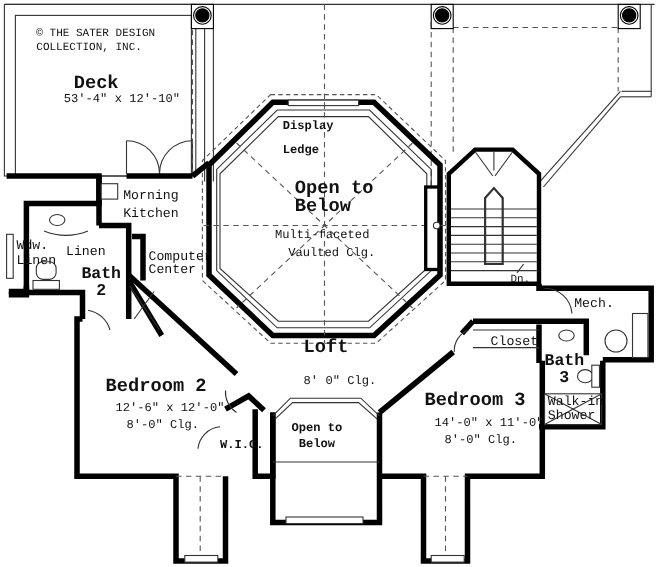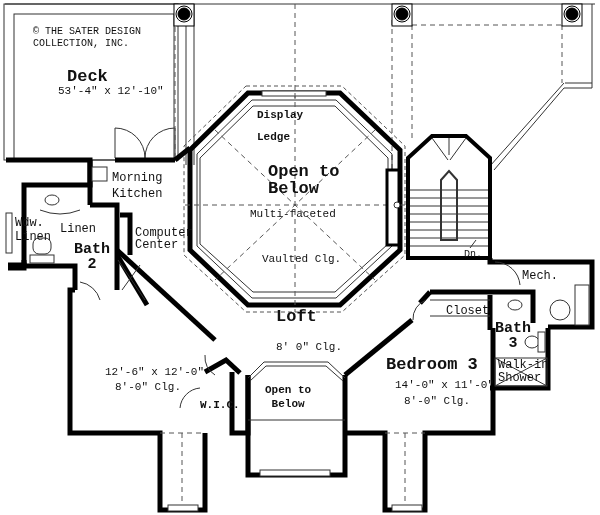--- a/index.html
+++ b/index.html
@@ -197,36 +197,37 @@
   <div class="lbl dim" style="left:58px;top:86px;">53'-4" x 12'-10"</div>
 
   <div class="lbl room-sm" style="left:257px;top:110px;text-align:left;">
     <span>Display</span><br><br><span>Ledge</span>
   </div>
 
   <div class="lbl room" style="left:268px;top:163px;text-align:left;line-height:17px;">
     <span>Open to</span><br><span>Below</span>
   </div>
   <div class="lbl dim" style="left:250px;top:209px;">Multi-faceted</div>
-  <div class="lbl dim" style="left:262px;top:226px;margin-top:28px;">Vaulted Clg.</div>
+  <div class="lbl dim" style="left:262px;top:226px;">Vaulted Clg.</div>
 
   <div class="lbl small" style="left:112px;top:170px;line-height:16px;">
     <span>Morning</span><br><span>Kitchen</span>
   </div>
   <div class="lbl small" style="left:135px;top:227px;line-height:12px;">
     <span>Computer</span><br><span>Center</span>
   </div>
   <div class="lbl small" style="left:60px;top:223px;">Linen</div>
   <div class="lbl small" style="left:15px;top:216px;line-height:14px;">
     <span>Wdw.</span><br><span>Linen</span>
   </div>
   <div class="lbl room-md" style="left:74px;top:242px;line-height:15px;">
     <span>Bath</span><br><span>2</span>
   </div>
 
+  <div class="lbl room" style="left:96px;top:343px;">Bedroom 2</div>
   <div class="lbl dim" style="left:105px;top:367px;">12'-6" x 12'-0"</div>
   <div class="lbl dim" style="left:115px;top:382px;">8'-0" Clg.</div>
 
   <div class="lbl room" style="left:276px;top:308px;">Loft</div>
   <div class="lbl dim" style="left:276px;top:342px;">8' 0" Clg.</div>
 
   <div class="lbl room-sm" style="left:200px;top:400px;">W.I.C.</div>
 
   <div class="lbl room-sm" style="left:265px;top:383px;line-height:14px;">
     <span>Open to</span><br><span>Below</span>

